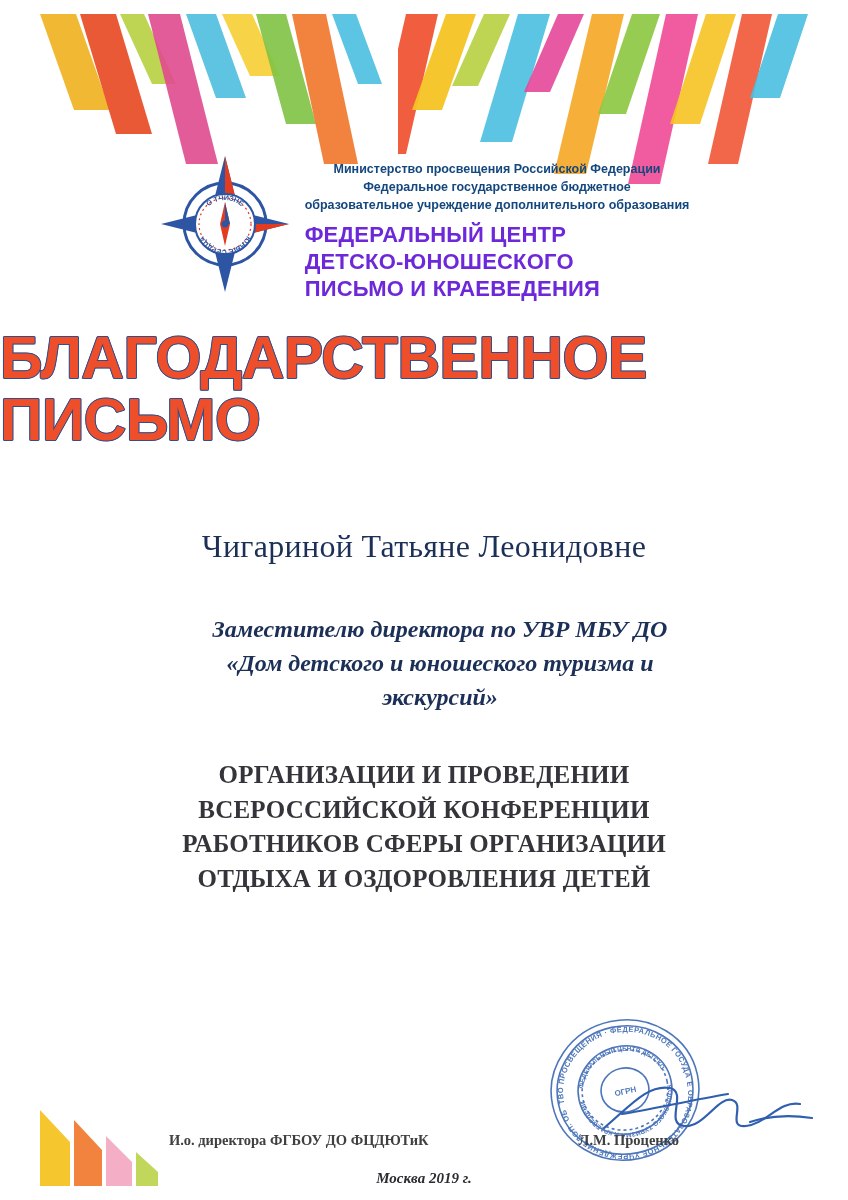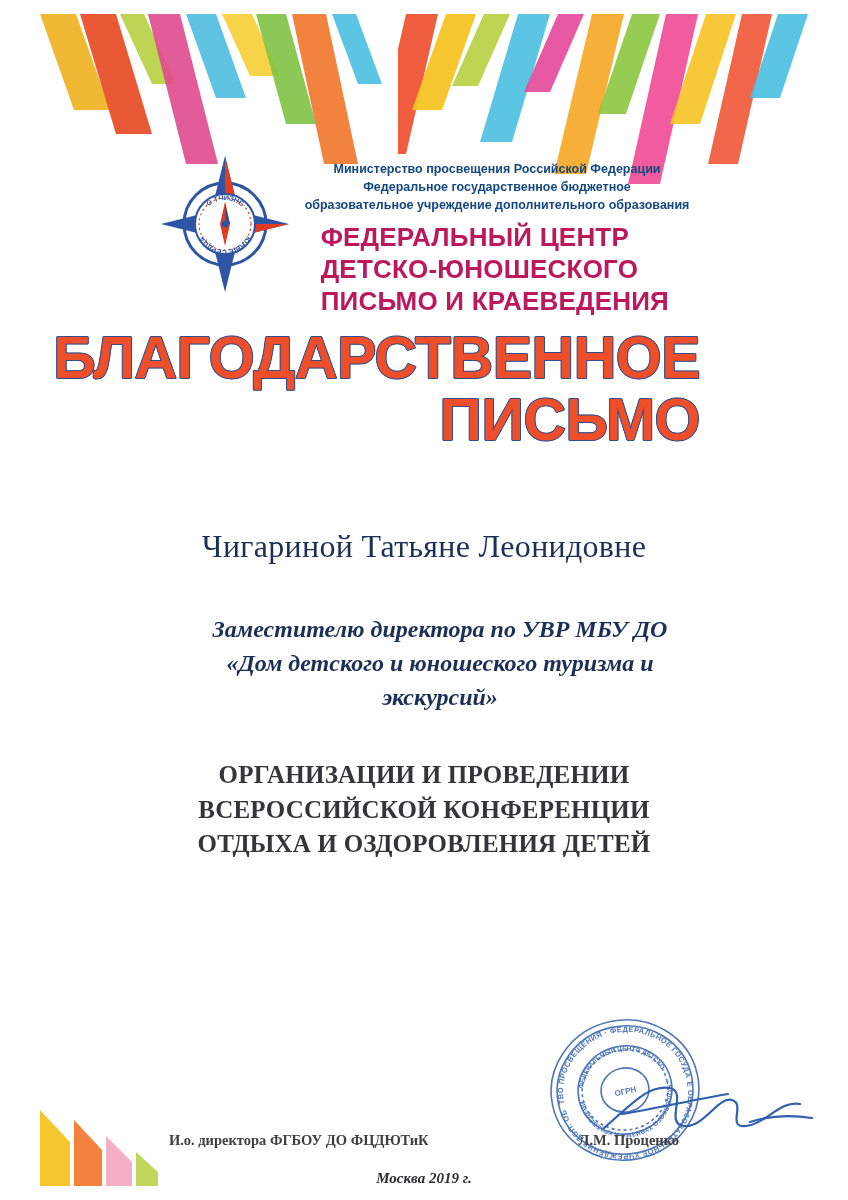--- a/index.html
+++ b/index.html
@@ -67,35 +67,34 @@
     font-family: "Liberation Sans", sans-serif;
     font-size: 12.5px;
     font-weight: bold;
     color: #13477d;
     line-height: 1.45;
     text-align: center;
     margin-bottom: 8px;
   }
   .center-name {
     font-family: "Liberation Sans", sans-serif;
-    font-size: 26px;
-    font-weight: bold;
-    color: #be185d;
+    font-size: 22px;
+    font-weight: bold;
+    color: #6d28d9;
     line-height: 1.22;
     letter-spacing: 0.2px;
-    margin-left: 16px;
   }
 
   
   .title-wrap {
     position: absolute;
     top: 330px;
     left: 0;
     width: 700px;
-    text-align: right;
+    text-align: left;
   }
   .title {
     font-family: "Liberation Sans", sans-serif;
     font-weight: bold;
     font-size: 59px;
     line-height: 0.98;
     color: #ee4f2a;
     letter-spacing: -0.5px;
     -webkit-text-stroke: 1.5px #2d4f8f;
     paint-order: stroke fill;
@@ -301,20 +300,21 @@
 
   <div class="position">
     <div>Заместителю директора по УВР МБУ ДО</div>
     <div>«Дом детского и юношеского туризма и</div>
     <div>экскурсий»</div>
   </div>
 
   <div class="reason">
     <div>ОРГАНИЗАЦИИ И ПРОВЕДЕНИИ</div>
     <div>ВСЕРОССИЙСКОЙ КОНФЕРЕНЦИИ</div>
+    <div>РАБОТНИКОВ СФЕРЫ ОРГАНИЗАЦИИ</div>
     <div>ОТДЫХА И ОЗДОРОВЛЕНИЯ ДЕТЕЙ</div>
   </div>
 
   <div class="seal">
     <svg viewBox="0 0 210 155" width="210" height="155" aria-hidden="true">
       <g transform="translate(105,78) rotate(-12)" fill="none" stroke="#2f5fae" stroke-width="1.6">
         <ellipse rx="74" ry="70"></ellipse>
         <ellipse rx="68" ry="64"></ellipse>
         <ellipse rx="47" ry="44"></ellipse>
         <ellipse rx="43" ry="40" stroke-dasharray="3 3"></ellipse>

